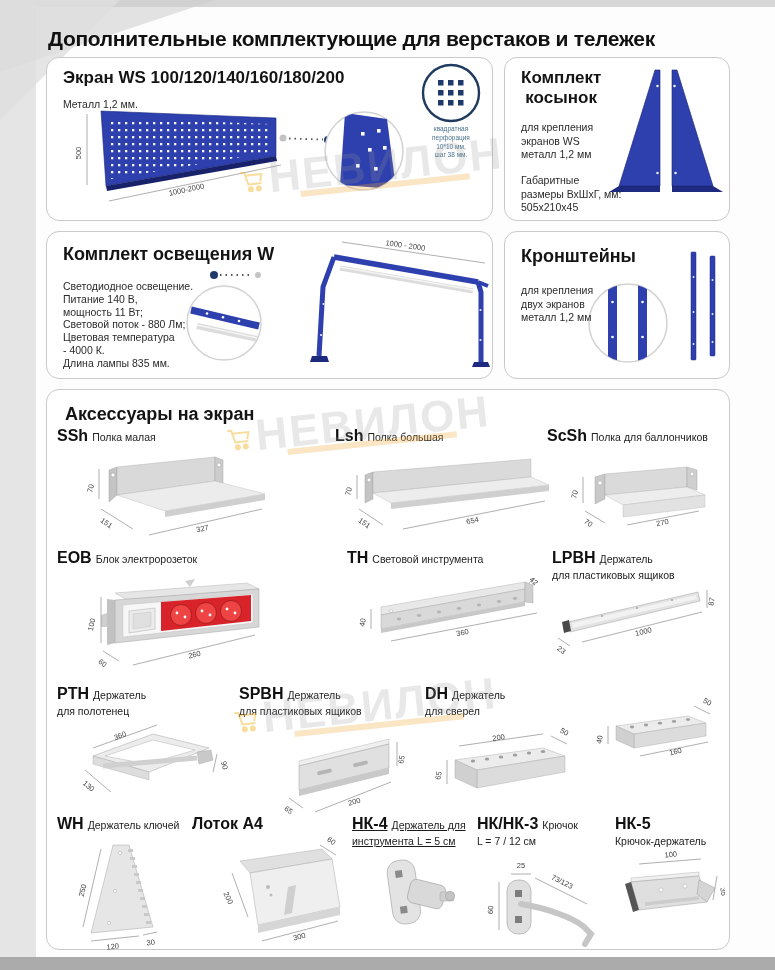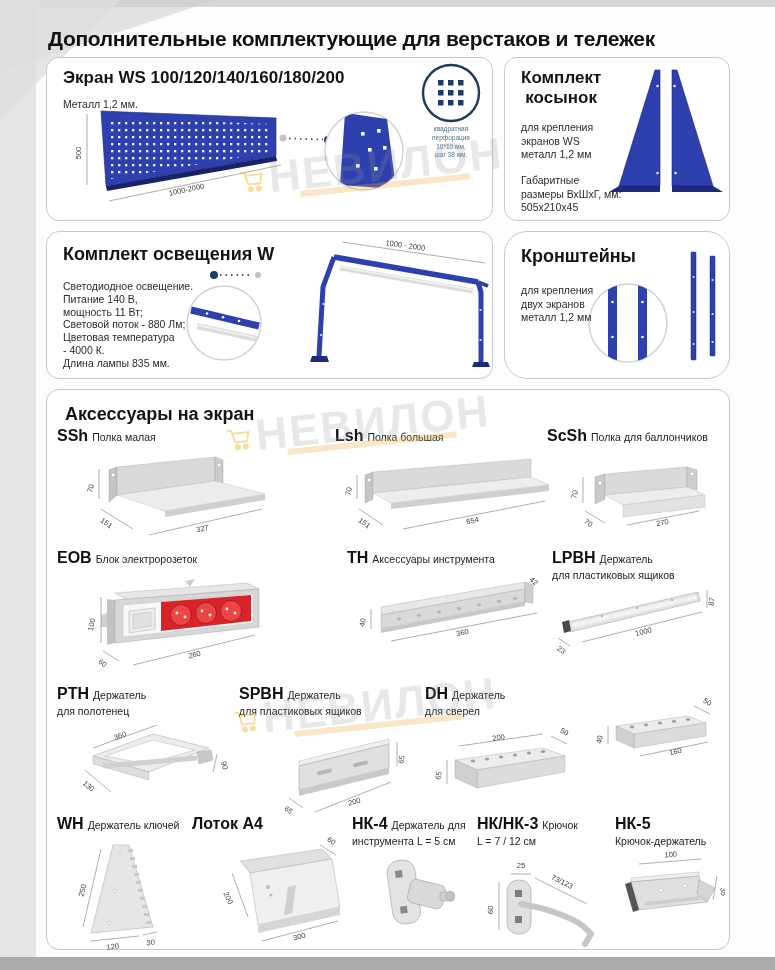--- a/index.html
+++ b/index.html
@@ -11,21 +11,21 @@
               clip-path:polygon(0 0,100% 0,0 100%);opacity:.55;}
   .corner-tri2{position:absolute;top:0;left:0;width:120px;height:120px;background:#dedede;
                clip-path:polygon(0 0,100% 0,0 100%);opacity:.8;}
   .bottom-strip{position:absolute;bottom:0;left:0;right:0;height:13px;background:#ababab;}
   .page-title{position:absolute;left:48px;top:13px;width:700px;font-size:21px;font-weight:bold;
               letter-spacing:-0.3px;color:#111;}
   .card{position:absolute;background:#fff;border:1.5px solid #c9c9c9;border-radius:13px;box-sizing:border-box;}
   .card-screen{left:46px;top:57px;width:447px;height:164px;}
   .card-gussets{left:504px;top:57px;width:226px;height:164px;}
   .card-light{left:46px;top:231px;width:447px;height:148px;}
-  .card-brackets{left:504px;top:231px;width:226px;height:148px;border-radius:23px;}
+  .card-brackets{left:504px;top:231px;width:226px;height:148px;}
   .card-acc{left:46px;top:389px;width:684px;height:561px;}
   .card h2{position:absolute;margin:0;font-weight:bold;color:#141414;z-index:2;text-align:center;}
   .ct-screen{left:16px;top:10px;font-size:17px;}
   .ct-gussets{left:16px;top:10px;font-size:17px;line-height:1.2;}
   .ct-light{left:16px;top:12px;font-size:18px;}
   .ct-brackets{left:16px;top:14px;font-size:18px;}
   .ct-acc{left:18px;top:14px;font-size:18px;}
   .pl{white-space:pre-line;}
   .small-text{position:absolute;font-size:10.5px;line-height:1.3;color:#2b2b2b;z-index:2;}
   .illus{position:absolute;left:0;top:0;z-index:1;}
@@ -318,21 +318,21 @@
         <text transform="rotate(-78 37 56)" x="37" y="56" text-anchor="middle">100</text>
         <line class="dl" x1="46" y1="82" x2="62" y2="92"></line>
         <text transform="rotate(38 44 96)" x="44" y="96" text-anchor="middle">60</text>
         <line class="dl" x1="76" y1="96" x2="198" y2="66"></line>
         <text transform="rotate(-13 138 88)" x="138" y="88" text-anchor="middle">260</text>
       </svg>
     </div>
 
     <div class="item" style="left:300px;top:158px;width:205px;">
       <div class="item-h">
-        <span class="code">TH</span><span class="iname">Аксессуары инструмента</span>
+        <span class="code">TH</span><span class="iname">Световой инструмента</span>
       </div>
       <svg width="205" height="95" viewBox="0 0 205 95">
         <text transform="rotate(42 185 14)" x="185" y="14" text-anchor="middle">42</text>
         <line class="dl" x1="176" y1="20" x2="186" y2="10"></line>
         <polygon points="34,38 178,13 178,20 34,46" fill="#e8e8e8" stroke="#a8a8a8" stroke-width="0.4"></polygon>
         <polygon points="34,46 178,20 178,33 34,60" fill="#d9d9d9" stroke="#a0a0a0" stroke-width="0.4"></polygon>
         <polygon points="34,60 178,33 178,37 34,64" fill="#c8c8c8"></polygon>
         <polygon points="178,13 186,16 186,34 178,33" fill="#cfcfcf" stroke="#a0a0a0" stroke-width="0.4"></polygon>
         <g fill="#b5b5b5">
           <ellipse cx="52" cy="50" rx="2.2" ry="1.4"></ellipse>
@@ -508,21 +508,21 @@
             <circle cx="76" cy="52" r="2"></circle>
             <circle cx="79" cy="60" r="1.5"></circle>
           </g>
         <line class="dl" x1="40" y1="38" x2="56" y2="82"></line>
         <text transform="rotate(65 34 64)" x="34" y="64" text-anchor="middle">200</text>
         <line class="dl" x1="70" y1="106" x2="146" y2="86"></line>
         <text transform="rotate(-15 108 104)" x="108" y="104" text-anchor="middle">300</text>
       </svg>
     </div>
 
-    <div class="item" style="left:305px;top:424px;width:122px;">
+    <div class="item" style="left:305px;top:424px;width:122px;text-decoration:underline;">
       <div class="item-h">
         <span class="code">НК-4</span><span class="iname">Держатель для
 инструмента L = 5 см</span>
       </div>
       <svg width="120" height="92" viewBox="0 0 120 92">
         <g transform="rotate(-8 52 45)">
           <rect x="38" y="12" width="28" height="64" rx="12" fill="#e3e3e3" stroke="#a0a0a0" stroke-width="0.6"></rect>
           <rect x="46" y="22" width="7" height="7" fill="#8a8a8a"></rect>
           <rect x="46" y="58" width="7" height="7" fill="#8a8a8a"></rect>
         </g>

